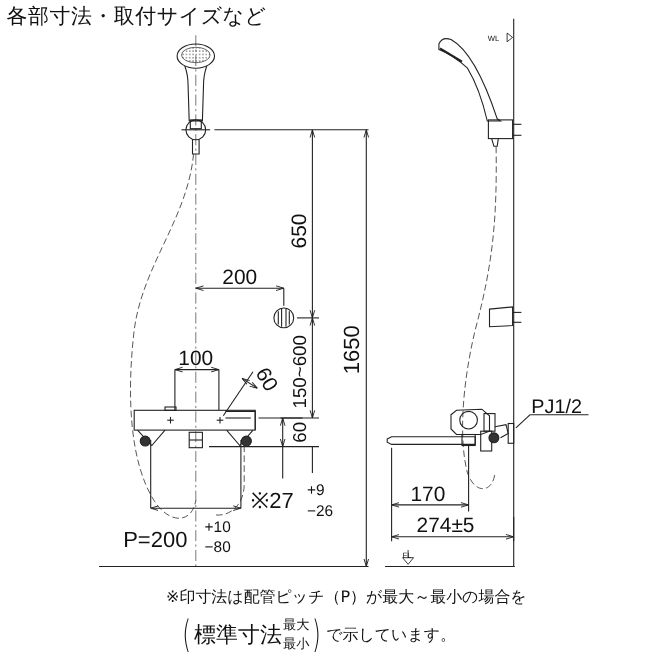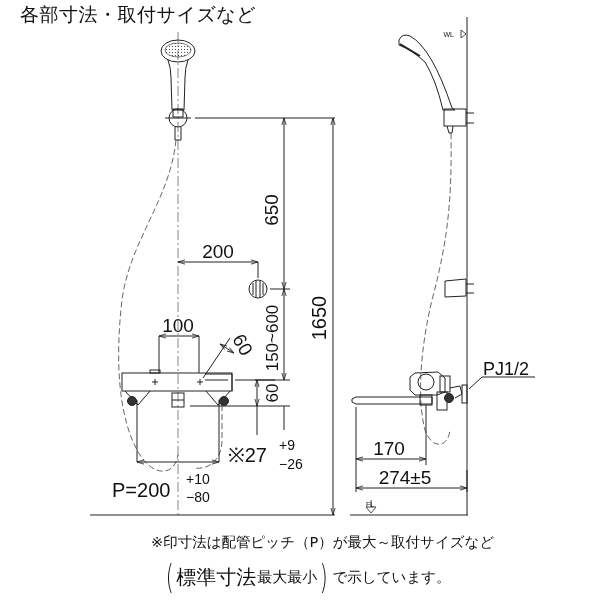--- a/index.html
+++ b/index.html
@@ -1,26 +1,26 @@
 <!DOCTYPE html>
 <html><head>
 <meta charset="utf-8">
 <style>
   html, body { margin: 0; padding: 0; background: #ffffff; }
   body { width: 600px; height: 600px; position: relative; overflow: hidden;
          font-family: "DejaVu Sans", "Liberation Sans", sans-serif; color: #111; }
-  #title { position: absolute; left: 20px; top: 2px; font-size: 19px; letter-spacing: 0.5px; }
+  #title { position: absolute; left: 6px; top: 2px; font-size: 19px; letter-spacing: 0.5px; }
   svg#drawing { position: absolute; left: 0; top: 0; }
   .dim-text { font-family: "Liberation Sans", sans-serif; fill: #111; }
   .note { position: absolute; font-size: 14.5px; }
   #note1 { left: 151px; top: 533px; }
   #note2 { left: 163px; top: 560px; display: flex; align-items: center; }
   #note2 .paren { font-size: 34px; font-weight: 200; line-height: 34px; transform: scaleX(0.6); }
   #note2 .std { font-size: 20px; margin-left: 0px; }
-  #note2 .frac { display: inline-flex; flex-direction: row; font-size: 15px; line-height: 17px; margin: 0 0 0 1px; font-family: Liberation Serif, serif; }
+  #note2 .frac { display: inline-flex; flex-direction: column; font-size: 12px; line-height: 17px; margin: 0 0 0 1px; font-family: Liberation Serif, serif; }
   #note2 .after { font-size: 14.5px; margin-left: 2px; }
 </style>
 </head>
 <body>
 
 <div id="title">各部寸法・取付サイズなど</div>
 
 <svg id="drawing" width="600" height="600" viewBox="0 0 600 600">
   <defs>
     <marker id="arr" viewBox="0 0 10 10" refX="10" refY="5" markerWidth="7" markerHeight="7" orient="auto-start-reverse">
@@ -185,21 +185,21 @@
 
   <g>
     <text class="dim-text" x="454" y="37" font-size="7" text-anchor="end">WL</text>
     <text class="dim-text" x="366" y="507" font-size="7">FL</text>
     <text class="dim-text" x="483" y="375" font-size="18">PJ1/2</text>
     <text class="dim-text" x="389" y="455" font-size="19" text-anchor="middle">170</text>
     <text class="dim-text" x="405" y="484" font-size="19" text-anchor="middle">274±5</text>
   </g>
 </svg>
 
-<div id="note1" class="note">※印寸法は配管ピッチ（P）が最大～取付サイズなど</div>
+<div id="note1" class="note">※印寸法は配管ピッチ（P）が最大～最小の場合を</div>
 <div id="note2" class="note">
   <span class="paren">(</span>
   <span class="std">標準寸法</span>
   <span class="frac">
     <span>最大</span>
     <span>最小</span>
   </span>
   <span class="paren">)</span>
   <span class="after">で示しています。</span>
 </div>

